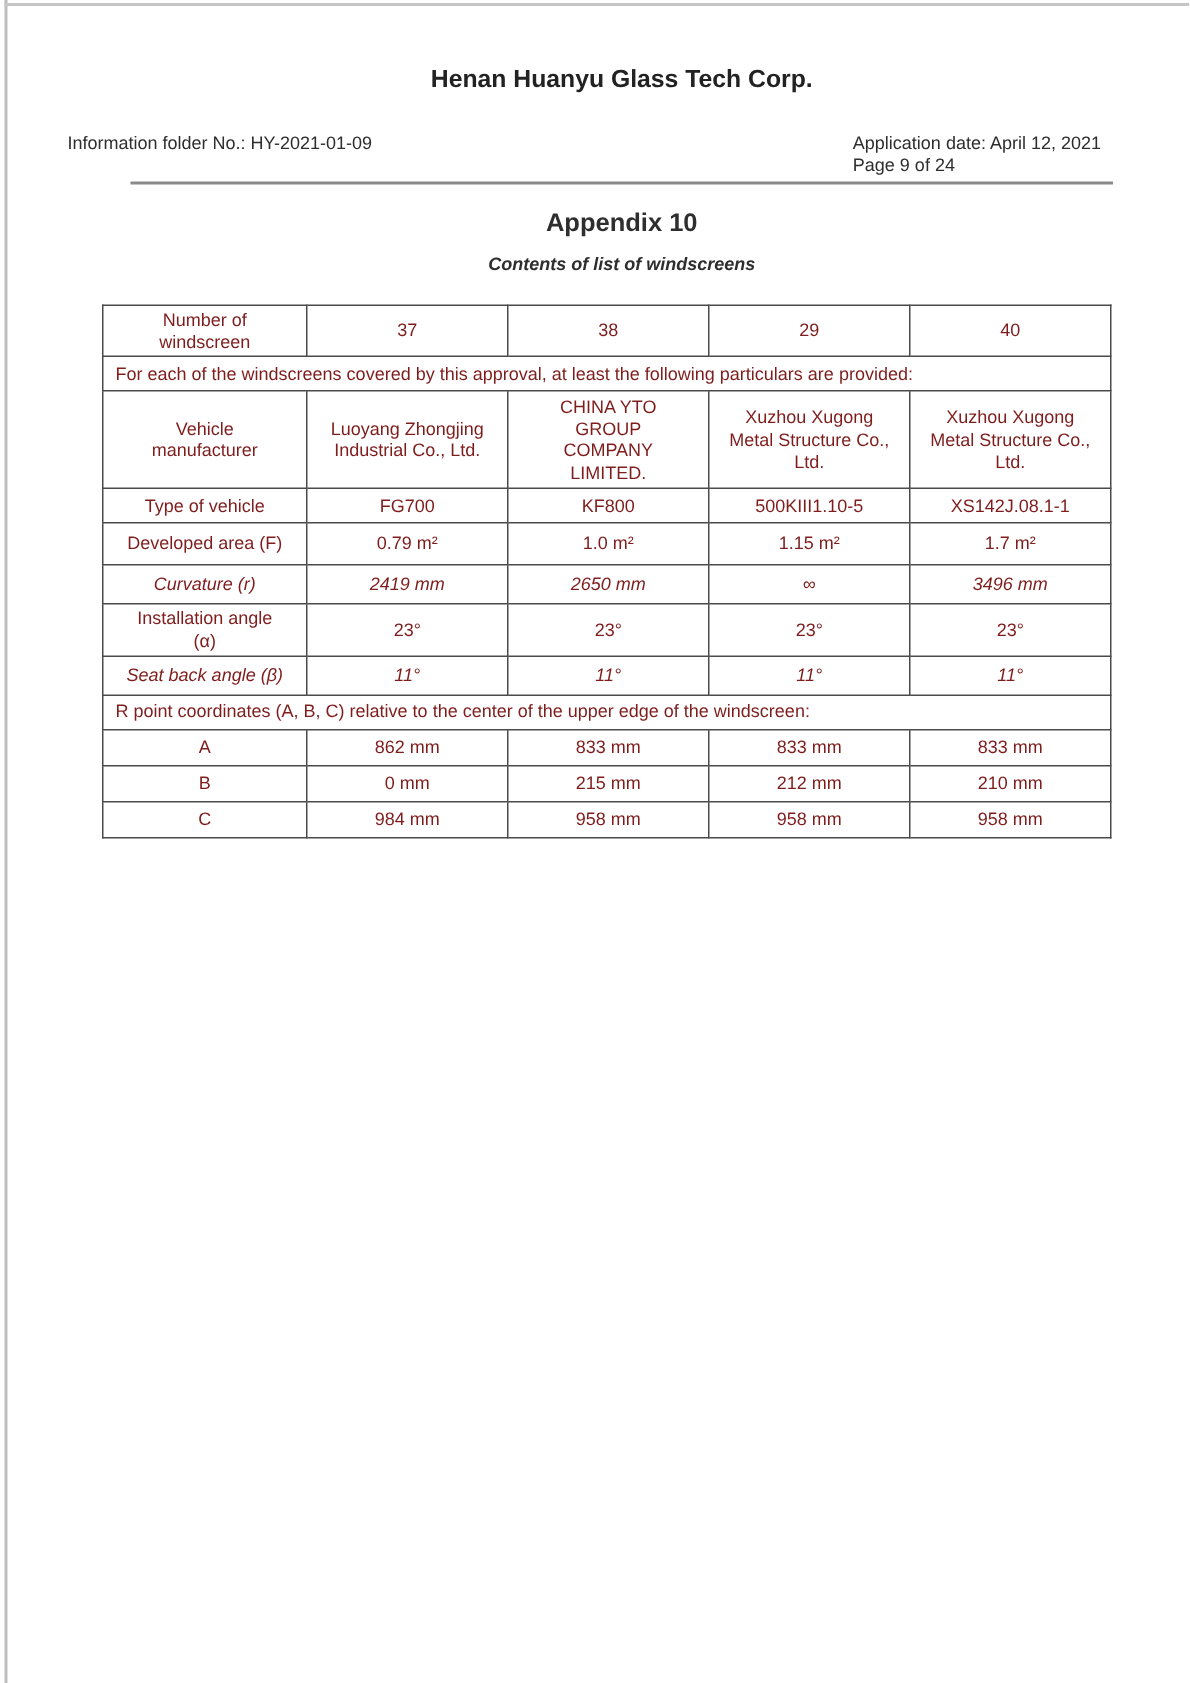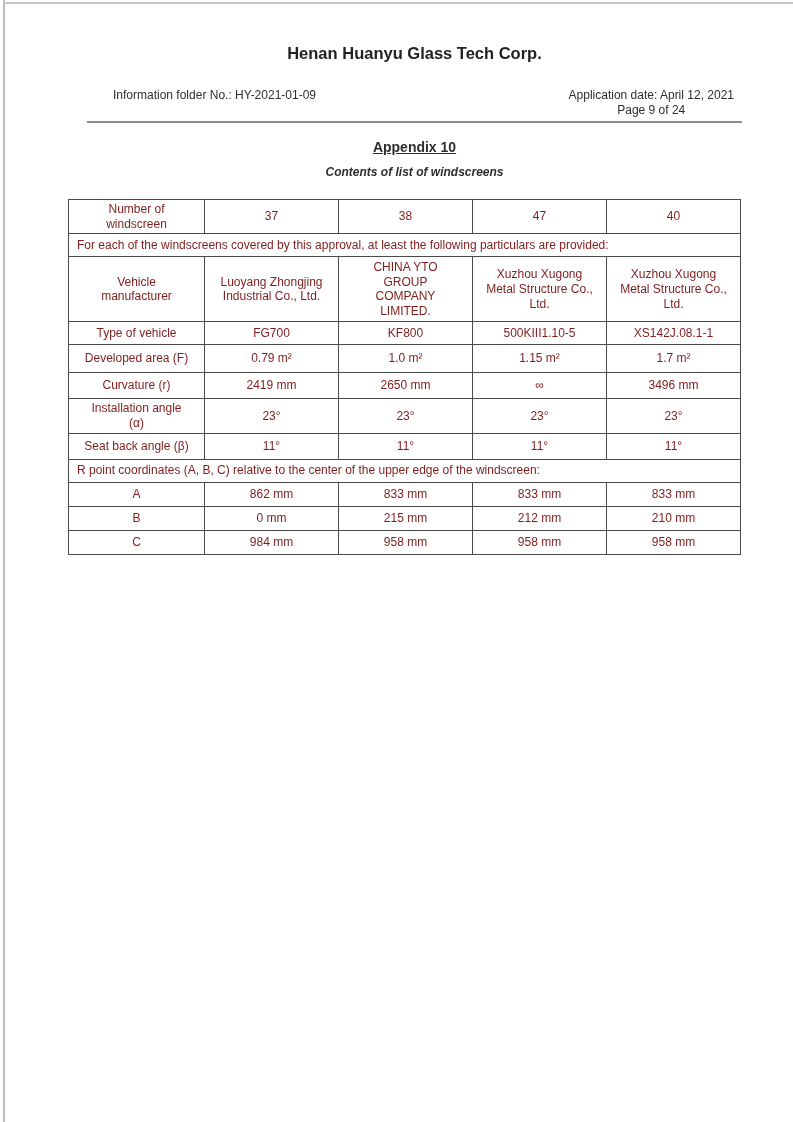--- a/index.html
+++ b/index.html
@@ -23,36 +23,35 @@
     margin: 44px 51px 0 87px;
     text-align: center;
     font-weight: bold;
     font-size: 16.5px;
     color: #222;
   }
   .info-row {
     display: flex;
     justify-content: space-between;
     align-items: flex-start;
-    margin: 25px 59px 0 113px;
+    margin: 25px 59px 0 45px;
     font-size: 12px;
     line-height: 15px;
   }
-  .info-right { text-align: center; }
+  .info-right { text-align: left; }
   .rule {
     margin: 3px 51px 0 87px;
     height: 2px;
     background: #8a8a8a;
   }
   .appendix-title {
     margin: 16px 51px 0 87px;
     text-align: center;
     font-weight: bold;
-    font-size: 14px;
-    text-decoration: underline;
+    font-size: 17px;
   }
   .doc-subtitle {
     margin: 10px 51px 0 87px;
     text-align: center;
     font-weight: bold;
     font-size: 12px;
     font-style: italic;
   }
   table.spec {
     border-collapse: collapse;
@@ -71,21 +70,21 @@
     overflow: hidden;
   }
   table.spec td.lbl { padding: 2px 14px; }
   table.spec td.nowrap { white-space: nowrap; }
   table.spec td.note-cell { text-align: left; padding: 2px 8px; }
   .nw { display: inline-block; max-width: 80px; }
   tr.h30 { height: 30px; }
   tr.h23 { height: 23px; }
   tr.h65 { height: 65px; }
   tr.h28 { height: 28px; }
-  tr.h26 { height: 26px; }
+  tr.h26 { height: 26px; font-style: italic; }
   tr.h24 { height: 24px; }
 </style>
 </head>
 <body>
 
 <div class="edge-left"></div>
 <div class="edge-top"></div>
 
 <div class="page-title">Henan Huanyu Glass Tech Corp.</div>
 
@@ -108,21 +107,21 @@
       <col style="width:134px">
       <col style="width:134px">
       <col style="width:134px">
       <col style="width:134px">
   </colgroup>
   <tbody>
     <tr class="h30">
       <td class="lbl">Number of windscreen</td>
       <td>37</td>
       <td>38</td>
-      <td>47</td>
+      <td>29</td>
       <td>40</td>
     </tr>
     <tr class="h23">
       <td class="note-cell" colspan="5">For each of the windscreens covered by this approval, at least the following particulars are provided:</td>
     </tr>
     <tr class="h65">
       <td class="lbl">Vehicle manufacturer</td>
       <td>Luoyang Zhongjing Industrial Co., Ltd.</td>
       <td><span class="nw">CHINA YTO GROUP COMPANY LIMITED.</span></td>
       <td>Xuzhou Xugong Metal Structure Co., Ltd.</td>

